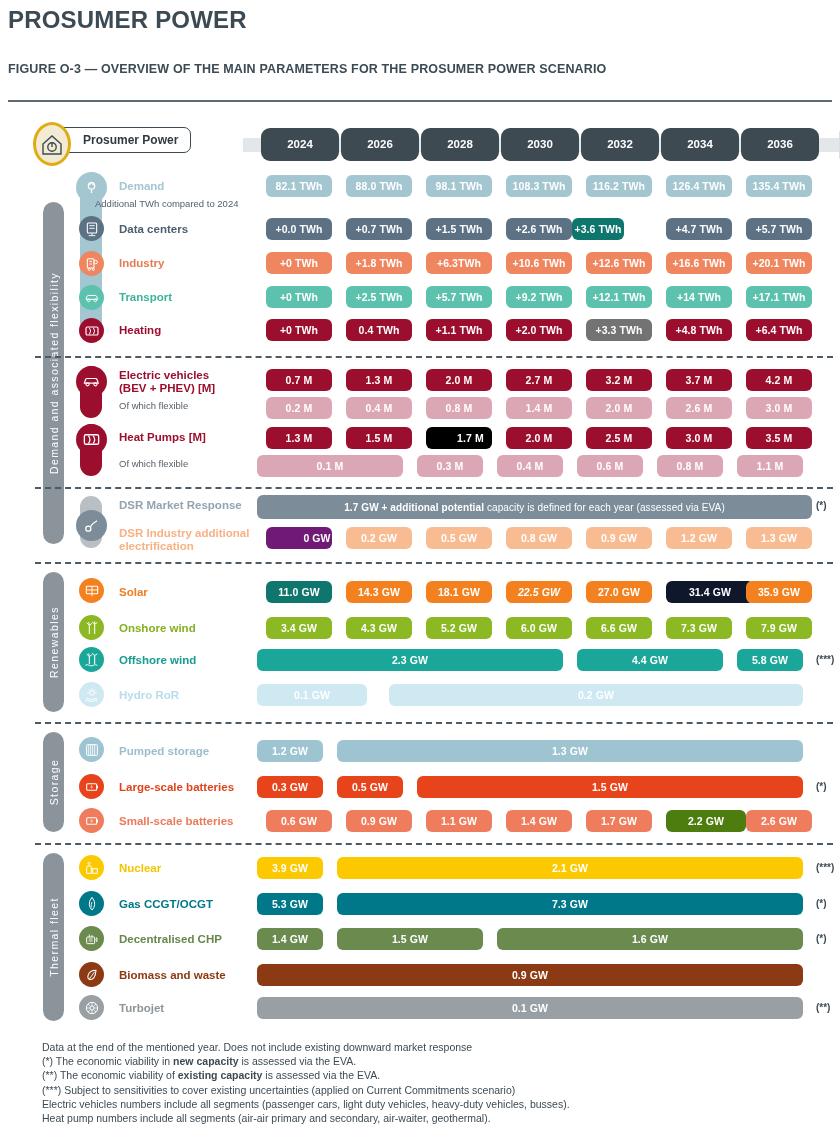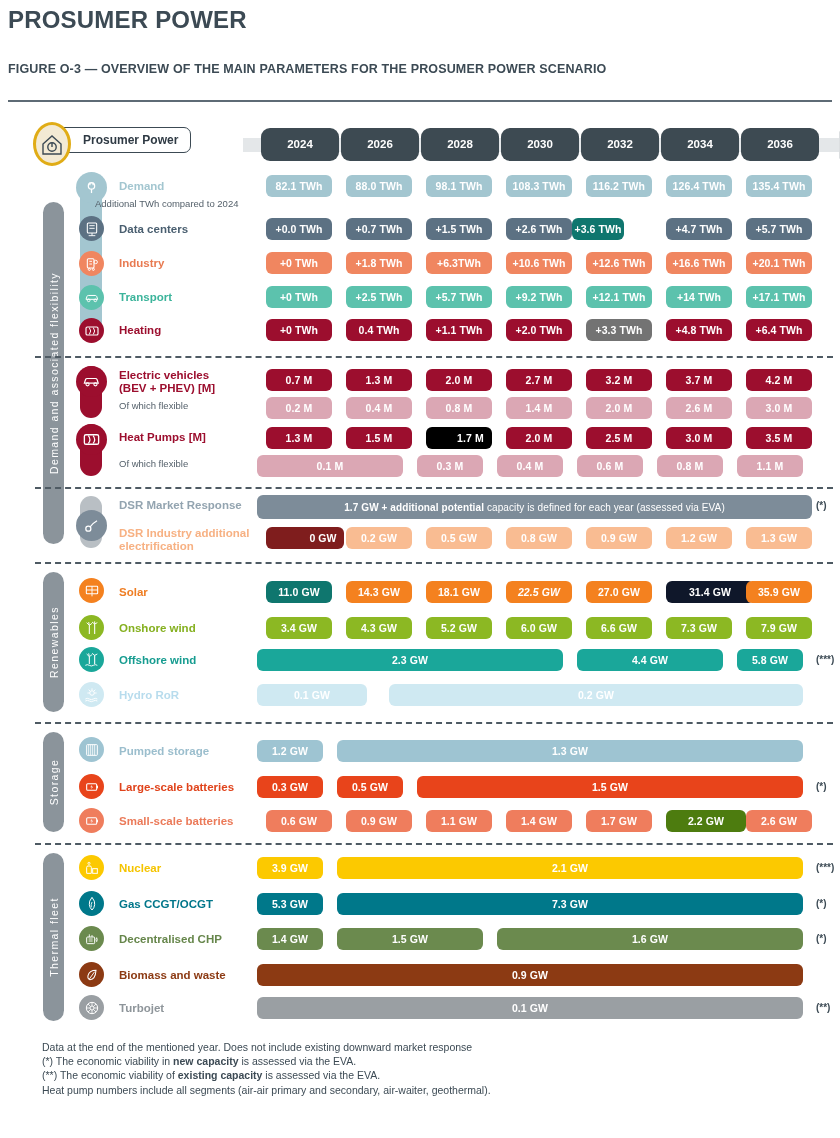--- a/index.html
+++ b/index.html
@@ -318,21 +318,21 @@
           <path d="M10 14 Q15 8 19 6" fill="none" stroke="#fff" stroke-width="1.6"></path>
         </svg>
       </div>
       <div class="row-label" style="left: 119px; top: 499px; color: rgb(147, 164, 176);">DSR Market Response</div>
       <div class="pill wide-txt tall" style="left: 257px; width: 555px; background: rgb(125, 140, 153); top: 495px;">
         <span><b>1.7 GW + additional potential</b> capacity is defined for each year (assessed via EVA)</span>
       </div>
       <div class="fn" style="left: 816px; top: 500px;">(*)</div>
       <div class="row-label" style="left: 119px; top: 527px; color: rgb(247, 177, 131);">DSR Industry additional
 electrification</div>
-      <div class="pill" style="left: 266px; width: 78px; background: #7f1d1d; top: 527px; padding-left: 36px;">0 GW</div>
+      <div class="pill" style="left: 266px; width: 66px; background: #701a75; top: 527px; padding-left: 36px;">0 GW</div>
       <div class="pill" style="left: 346px; width: 66px; background: rgb(249, 188, 146); top: 527px;">0.2 GW</div>
       <div class="pill" style="left: 426px; width: 66px; background: rgb(249, 188, 146); top: 527px;">0.5 GW</div>
       <div class="pill" style="left: 506px; width: 66px; background: rgb(249, 188, 146); top: 527px;">0.8 GW</div>
       <div class="pill" style="left: 586px; width: 66px; background: rgb(249, 188, 146); top: 527px;">0.9 GW</div>
       <div class="pill" style="left: 666px; width: 66px; background: rgb(249, 188, 146); top: 527px;">1.2 GW</div>
       <div class="pill" style="left: 746px; width: 66px; background: rgb(249, 188, 146); top: 527px;">1.3 GW</div>
       <div class="icon-bubble" style="left: 79px; top: 578px; background: rgb(244, 129, 31);">
         <svg viewBox="0 0 24 24">
           <rect x="3.5" y="5" width="17" height="11" rx="1" fill="none" stroke="#fff" stroke-width="1.6"></rect>
           <line x1="12" y1="5" x2="12" y2="16" stroke="#fff" stroke-width="1.4"></line>
@@ -481,15 +481,17 @@
       <div class="row-label" style="left: 119px; top: 1002px; color: rgb(142, 149, 154);">Turbojet</div>
       <div class="pill" style="left: 257px; width: 546px; background: rgb(154, 159, 163); top: 997px;">0.1 GW</div>
       <div class="fn" style="left: 816px; top: 1002px;">(**)</div>
       <div class="sub-label" style="left: 95px; top: 198px;">Additional TWh compared to 2024</div>
     </div>
 
   <div id="footer">
       <div>Data at the end of the mentioned year. Does not include existing downward market response</div>
       <div>(*) The economic viability in <b>new capacity</b> is assessed via the EVA.</div>
       <div>(**) The economic viability of <b>existing capacity</b> is assessed via the EVA.</div>
+      <div>(***) Subject to sensitivities to cover existing uncertainties (applied on Current Commitments scenario)</div>
+      <div>Electric vehicles numbers include all segments (passenger cars, light duty vehicles, heavy-duty vehicles, busses).</div>
       <div>Heat pump numbers include all segments (air-air primary and secondary, air-waiter, geothermal).</div>
     </div>
 </div>
 
 </body></html>

